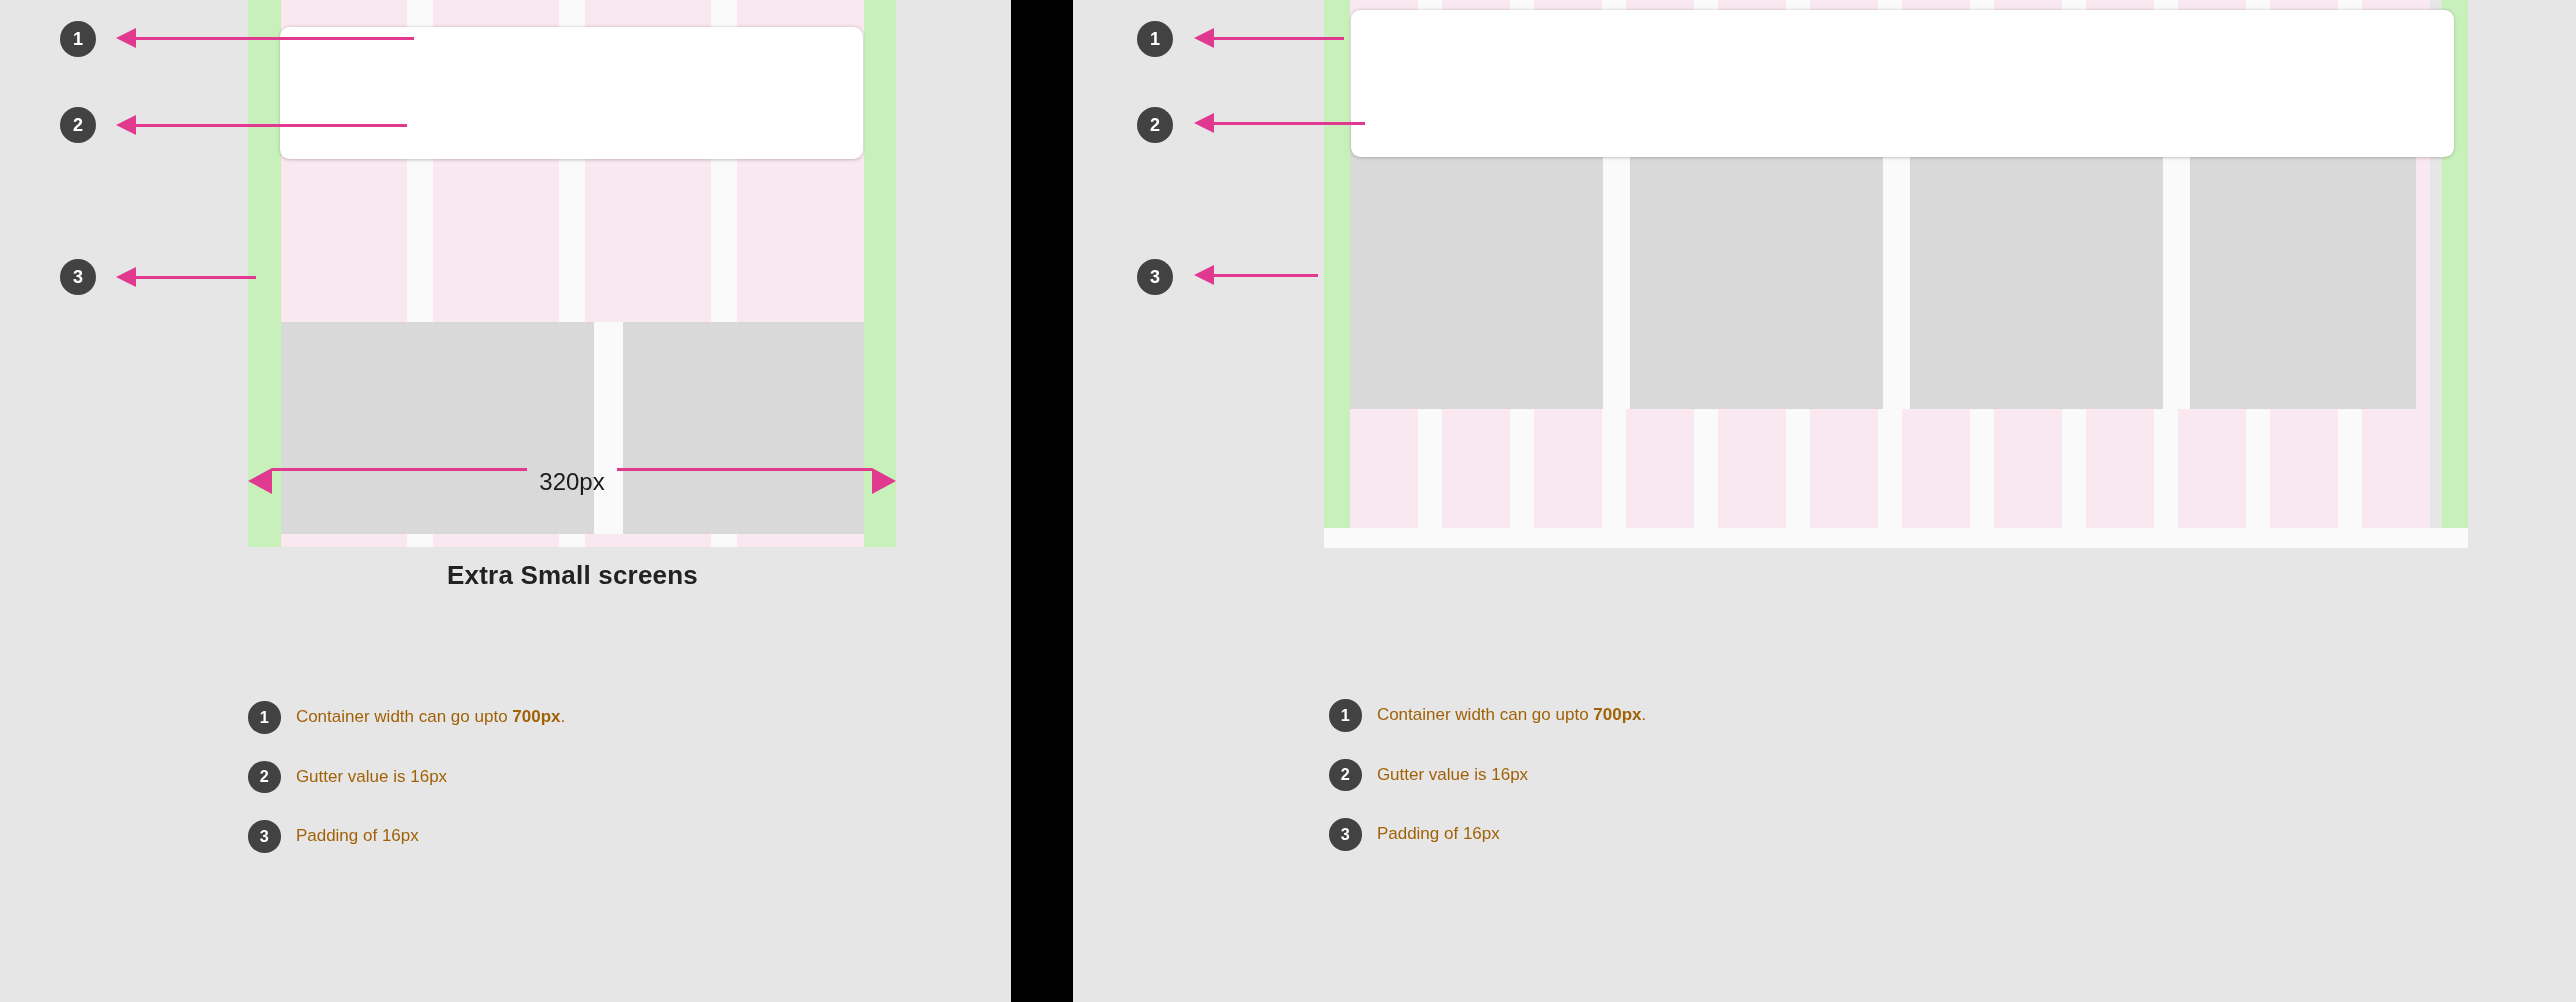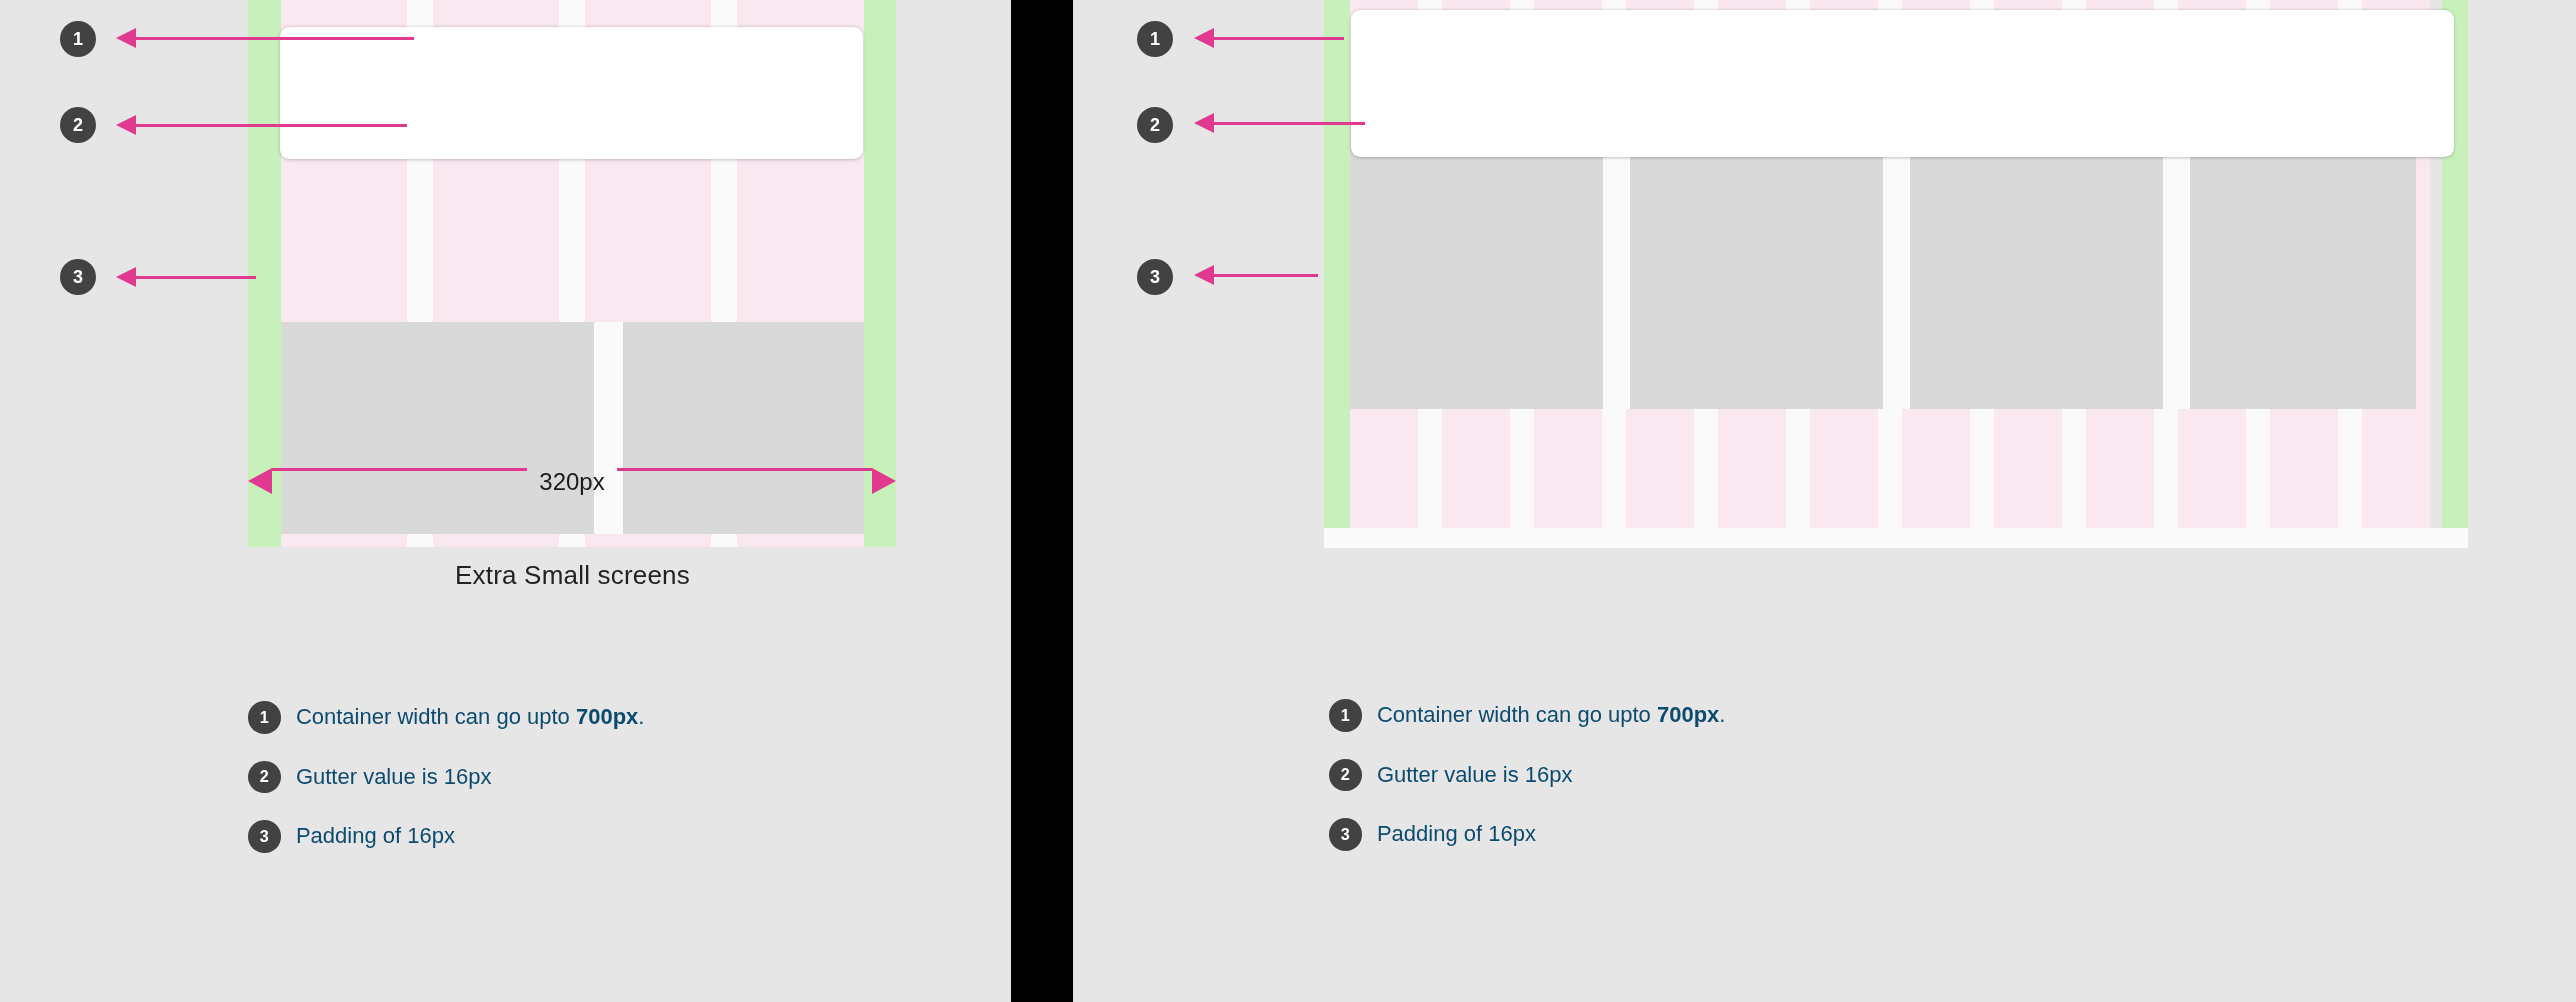--- a/index.html
+++ b/index.html
@@ -114,21 +114,21 @@
     font-size: 24px;
     color: #1a1a1a;
     white-space: nowrap;
   }
 
   
   .caption {
     position: absolute; text-align: center;
   }
   .caption .title {
-    font-size: 26px; font-weight: 400; color: #222222;
+    font-size: 26px; font-weight: 700; color: #222222;
     letter-spacing: 0.2px;
   }
   .caption .range {
     font-size: 22px; color: #3a3a3a; margin-top: 15.4px;
   }
 
   
   .legend { position: absolute; }
   .legend-item {
     display: flex; align-items: center;
@@ -136,21 +136,21 @@
   }
   .legend-badge {
     flex: 0 0 auto;
     width: 32.5px; height: 32.5px; border-radius: 50%;
     background: #424242; color: #fff;
     font-size: 16.2px; font-weight: 700;
     display: flex; align-items: center; justify-content: center;
     margin-right: 15.4px;
   }
   .legend-text {
-    font-size: 22px; color: #0c4a6e; white-space: nowrap;
+    font-size: 17px; color: #a16207; white-space: nowrap;
   }
   .legend-text b { font-weight: 700; }
 </style>
 </head>
 <body>
 
 <div class="stage">
 
   <div class="panel panel-left">
 

